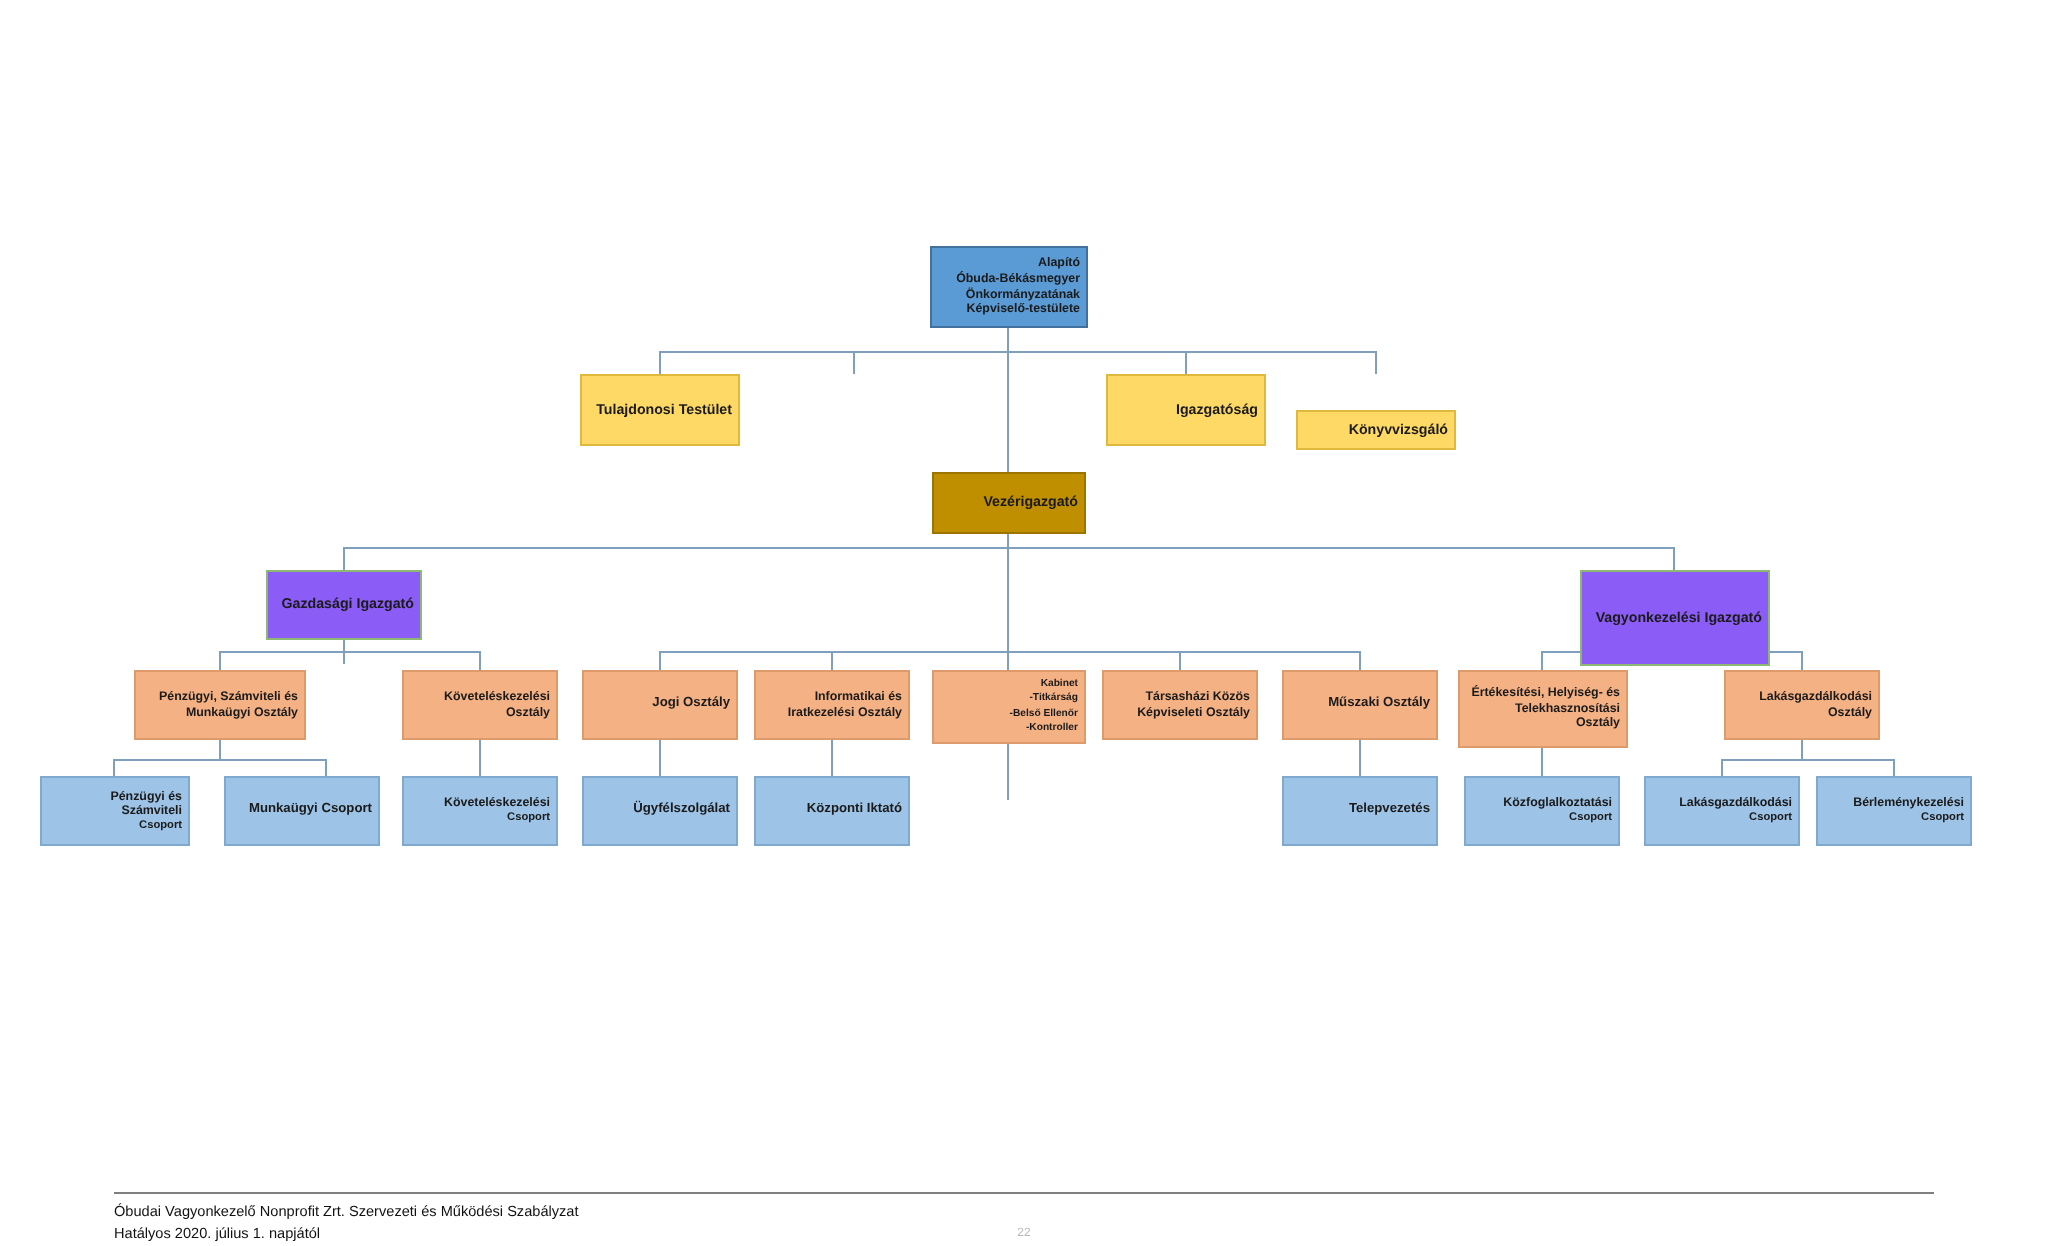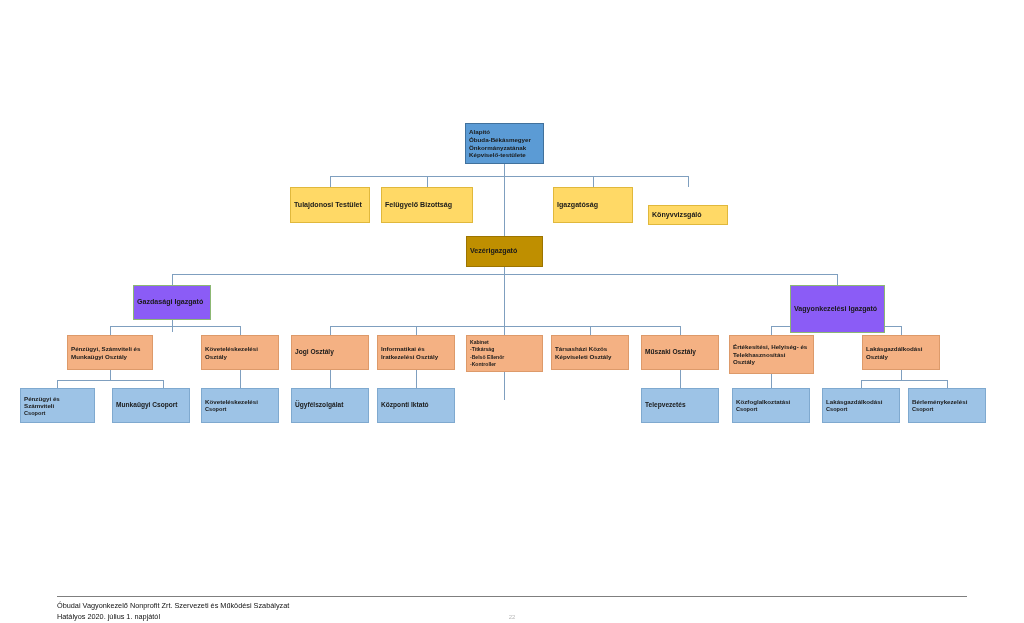--- a/index.html
+++ b/index.html
@@ -12,21 +12,21 @@
     overflow:hidden;
   }
   #chart{position:absolute;left:0;top:0;width:1024px;height:623px;}
   .lines{position:absolute;left:0;top:0;width:1024px;height:623px;pointer-events:none;}
   .node{
     position:absolute;
     box-sizing:border-box;
     display:flex;
     align-items:center;
     justify-content:center;
-    text-align:left;
+    text-align:right;
     font-weight:bold;
     line-height:1.22;
     color:#1a1a1a;
     padding:2px 3px;
     z-index:3;
   }
   .node span{display:block;width:100%;}
   
   .lv-root{background:#5b9bd5;border:1px solid #41719c;font-size:6.2px;}
   .lv-yellow{background:#ffd966;border:1px solid #e0b83c;font-size:7.1px;}
@@ -108,23 +108,20 @@
       <span>Óbuda-Békásmegyer</span>
       <span>Önkormányzatának</span>
       <span>Képviselő-testülete</span>
     </span>
   </div>
 
   <div class="node lv-yellow" style="left:290px;top:187px;width:80px;height:36px;">
     <span>Tulajdonosi Testület</span>
   </div>
 
-  <div class="node lv-yellow" style="left:381px;top:187px;width:92px;height:36px;">
-    <span>Felügyelő Bizottság</span>
-  </div>
 
   <div class="node lv-yellow" style="left:553px;top:187px;width:80px;height:36px;">
     <span>Igazgatóság</span>
   </div>
 
   <div class="node lv-yellow" style="left:648px;top:205px;width:80px;height:20px;">
     <span>Könyvvizsgáló</span>
   </div>
 
   <div class="node lv-ceo" style="left:466px;top:236px;width:77px;height:31px;">

